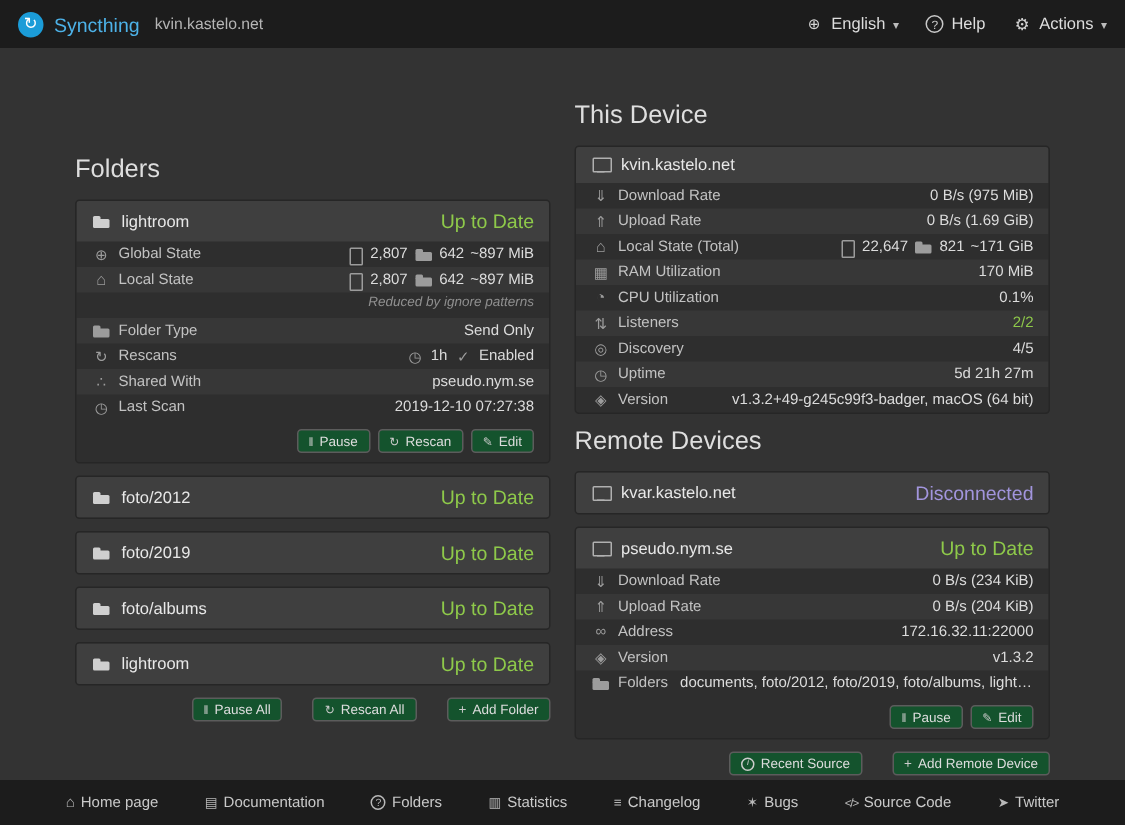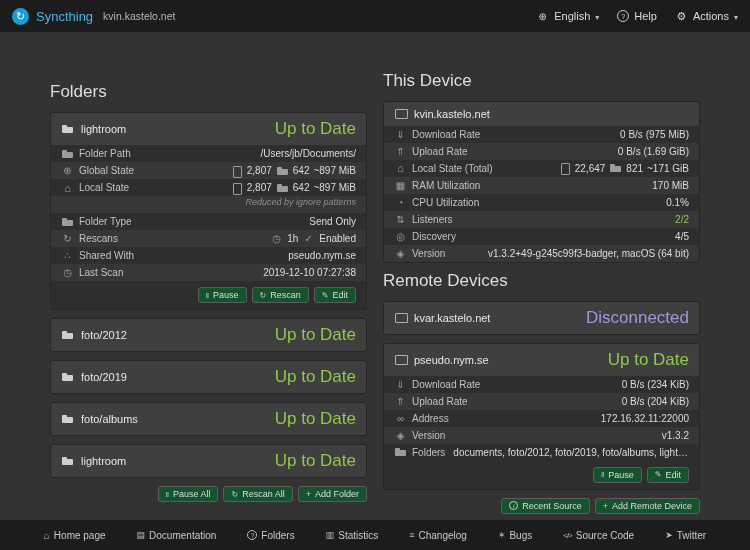--- a/index.html
+++ b/index.html
@@ -21,21 +21,21 @@
 
   
   .content{flex:1;display:flex;gap:16px;align-items:center;padding:32px 50px 0}
   .col{flex:1;min-width:0}
   h2{font-size:17px;font-weight:400;color:#dedede;margin:0 0 10px}
   h2.remote{margin-top:4px}
 
   
   .panel{background:#2e2e2e;border:1px solid #262626;border-radius:3px;margin-bottom:8px;overflow:hidden;font-size:10px}
   .panel-head{display:flex;align-items:center;gap:7px;background:#3f3f3f;padding:6px 10px;font-size:11px;color:#e8e8e8;cursor:pointer}
-  .panel-head .status{margin-left:auto;font-size:17px}
+  .panel-head .status{margin-left:auto;font-size:13px}
   .status.green{color:var(--success)}
   .status.purple{color:var(--disconnected)}
 
   .tbl .row:nth-child(even){background:#373737}
   .row{display:flex;align-items:center;justify-content:space-between;padding:2px 10px;min-height:17px;gap:8px}
   .lbl{display:flex;align-items:center;gap:5px;color:#c2c2c2;white-space:nowrap}
   .val{color:#dcdcdc;text-align:right;white-space:nowrap;overflow:hidden;text-overflow:ellipsis}
   .val.state{display:flex;align-items:center;gap:4px;overflow:visible}
   .val-green{color:var(--success)}
   .row-note{justify-content:flex-end;padding-top:0;padding-bottom:5px}
@@ -70,21 +70,21 @@
   
   .btn{font:inherit;font-size:9px;background:#14532d;border:1px solid #5c5c5c;color:#ddd;border-radius:3px;padding:2px 7px;display:inline-flex;align-items:center;gap:4px;cursor:pointer;white-space:nowrap}
   .bic{display:inline-flex;align-items:center;justify-content:center;font-size:8px;color:#ccc}
   .bic-pause::before{content:"‖"}
   .bic-refresh::before{content:"↻"}
   .bic-edit::before{content:"✎"}
   .bic-plus::before{content:"+";font-size:9px}
   .bic-info{width:9px;height:9px;border:1px solid #ccc;border-radius:50%;font-size:6px}
   .bic-info::before{content:"i";font-style:italic}
   .btn-row{display:flex;justify-content:flex-end;gap:5px;padding:6px 10px;background:#2e2e2e}
-  .actions-row{display:flex;justify-content:flex-end;gap:5px;margin-top:0}
+  .actions-row{display:flex;justify-content:flex-end;gap:20px;margin-top:0}
 
   
   .footer{height:30px;background:#1c1c1c;display:flex;align-items:center;justify-content:center;gap:31px;font-size:10px;color:#c9c9c9;flex-shrink:0;margin-top:auto}
   .flink{display:inline-flex;align-items:center;gap:4px;cursor:pointer;white-space:nowrap}
   .fic{display:inline-flex;align-items:center;justify-content:center;font-size:9px;color:#b9b9b9}
   .fic-home::before{content:"⌂";font-size:10px}
   .fic-book::before{content:"▤"}
   .fic-question{width:10px;height:10px;border:1px solid #b9b9b9;border-radius:50%;font-size:7px}
   .fic-question::before{content:"?"}
   .fic-stats::before{content:"▥"}
@@ -127,27 +127,20 @@
 
       <div class="panel">
         <div class="panel-head">
           <span class="icn icn-folder"></span>
           <span>lightroom</span>
           <span class="status green">Up to Date</span>
         </div>
         <div class="tbl">
           <div class="row">
             <span class="lbl">
-              <span class="icn icn-folder"></span>
-              <span>Folder Path</span>
-            </span>
-            <span class="val">/Users/jb/Documents/</span>
-          </div>
-          <div class="row">
-            <span class="lbl">
               <span class="icn icn-globe"></span>
               <span>Global State</span>
             </span>
             <span class="val state">
               <span class="icn icn-doc"></span>
               <span>2,807</span>
               <span class="icn icn-folder"></span>
               <span>642</span>
               <span>~897 MiB</span>
             </span>
@@ -322,20 +315,27 @@
           </div>
           <div class="row">
             <span class="lbl">
               <span class="icn icn-discovery"></span>
               <span>Discovery</span>
             </span>
             <span class="val">4/5</span>
           </div>
           <div class="row">
             <span class="lbl">
+              <span class="icn icn-clock"></span>
+              <span>Uptime</span>
+            </span>
+            <span class="val">5d 21h 27m</span>
+          </div>
+          <div class="row">
+            <span class="lbl">
               <span class="icn icn-tag"></span>
               <span>Version</span>
             </span>
             <span class="val">v1.3.2+49-g245c99f3-badger, macOS (64 bit)</span>
           </div>
         </div>
       </div>
 
       <h2 class="remote">Remote Devices</h2>
 

